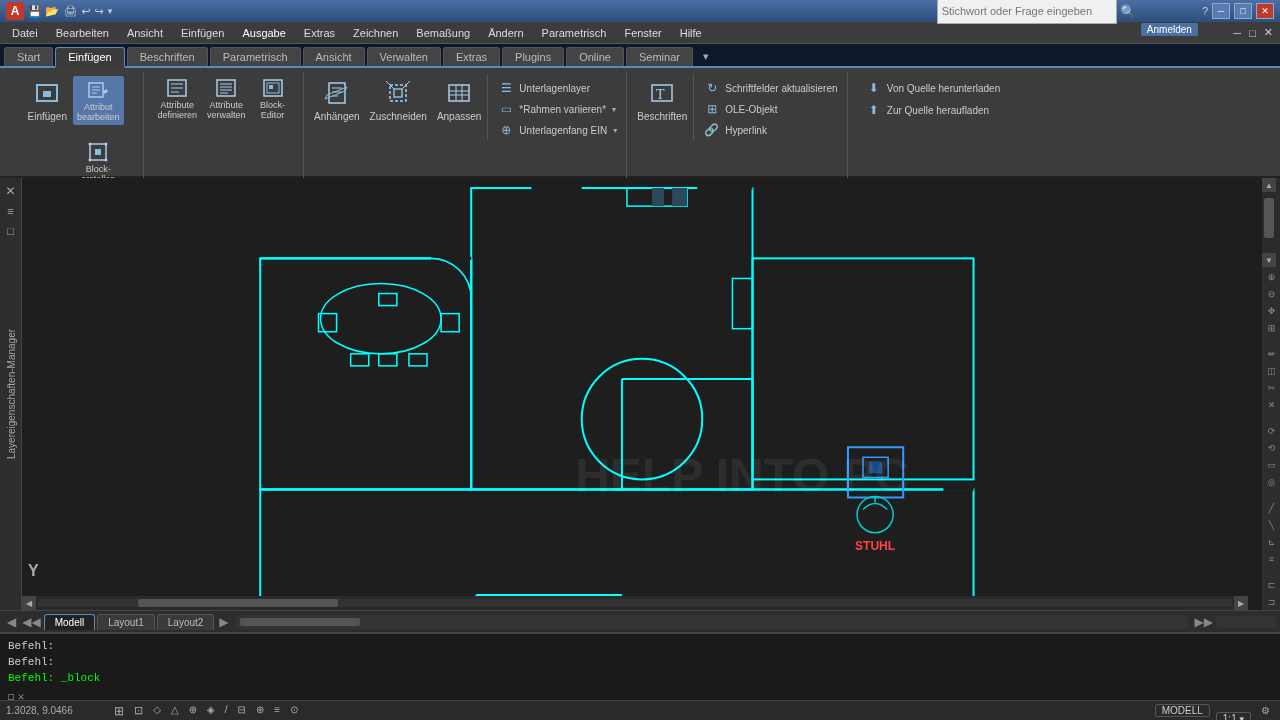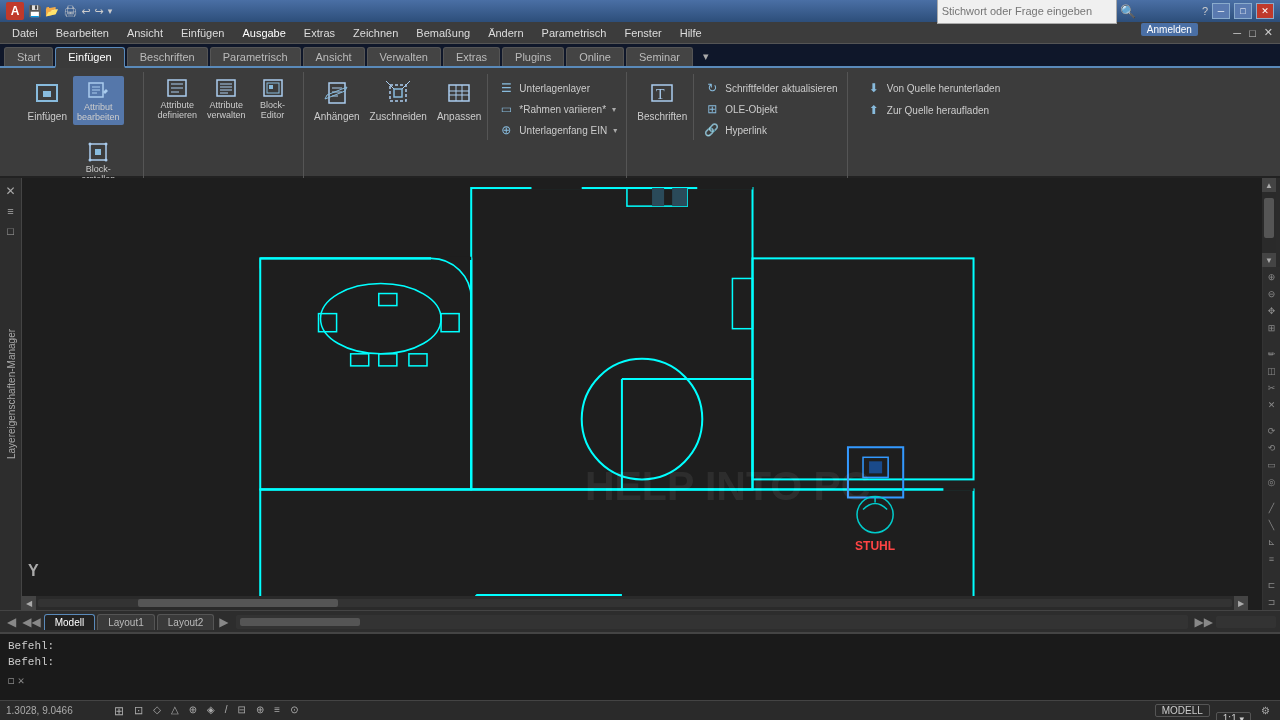--- a/index.html
+++ b/index.html
@@ -281,24 +281,24 @@
       border: 1px solid #555;
       border-bottom: none;
       margin-right: 2px;
     }
     .btab.active { background: #222; color: #fff; border-color: #5a8aba; }
     .btab-nav { color: #888; padding: 0 3px; cursor: pointer; font-size: 12px; }
 
     
     #watermark {
       position: absolute;
-      bottom: 100px;
+      bottom: 107px;
       left: 50%;
       transform: translateX(-20%);
-      font-size: 41px;
+      font-size: 48px;
       color: rgba(255,255,255,0.07);
       font-weight: bold;
       pointer-events: none;
       white-space: nowrap;
     }
 
     
     .search-box {
       background: #f0f0f0;
       border: 1px solid #aaa;
@@ -728,20 +728,21 @@
         <div style="width:120px;height:8px;background:#555;border-radius:2px;margin-left:4px;"></div>
       </div>
     </div>
     <div class="btab-nav">▶▶</div>
     <div style="width:60px;height:12px;background:#333;border-radius:2px;"></div>
   </div>
 
   <div id="command-area">
     <div class="cmd-line">Befehl:</div>
     <div class="cmd-line">Befehl:</div>
+    <div class="cmd-line highlight">Befehl:  _block</div>
     <div style="margin-top:4px;display:flex;align-items:center;gap:6px;">
       <div style="display:flex;gap:3px;">
         <span style="cursor:pointer;color:#888;">◻</span>
         <span style="cursor:pointer;color:#888;">✕</span>
       </div>
     </div>
   </div>
 
   <div id="statusbar">
     <div class="left">

